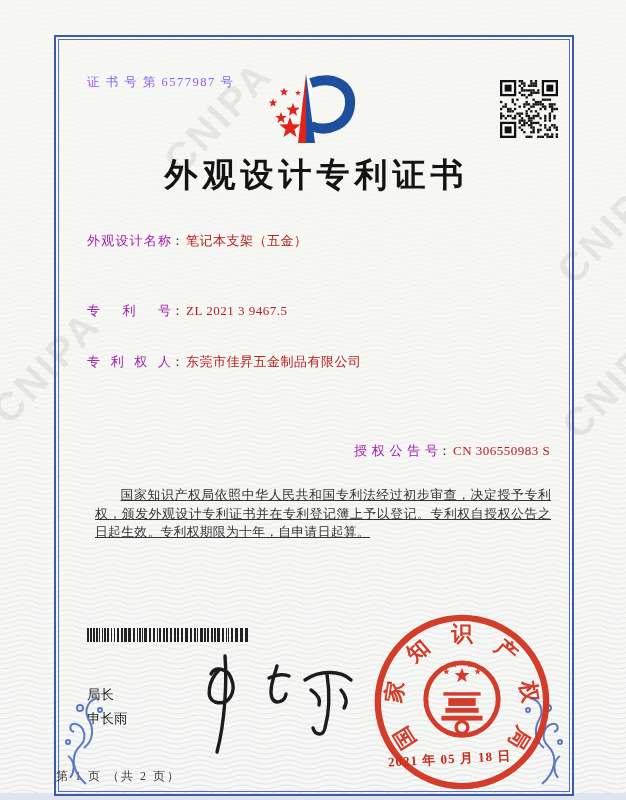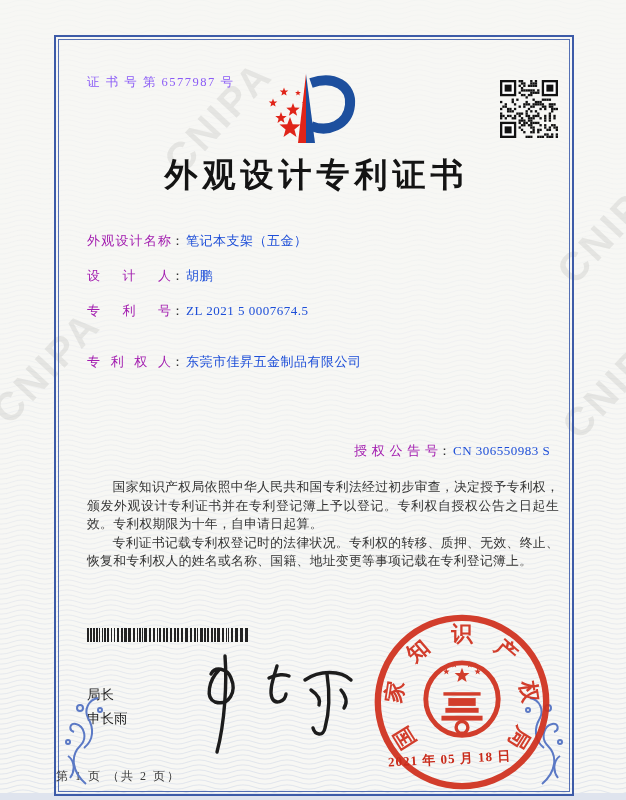--- a/index.html
+++ b/index.html
@@ -21,25 +21,25 @@
   
   .cert-no{position:absolute;left:31px;top:37px;font-size:12.5px;letter-spacing:1.5px;color:#8b5cf6;}
   .logo{position:absolute;left:204px;top:33px;}
   .qr{position:absolute;left:444px;top:43px;}
   .title{position:absolute;left:0;top:116px;width:100%;text-align:center;
          font-size:33px;font-weight:700;letter-spacing:5px;text-indent:5px;color:#141414;}
   .fieldrow{position:absolute;left:31px;font-size:13px;white-space:nowrap;}
   .flabel{display:inline-block;width:84px;text-align:justify;text-align-last:justify;
           vertical-align:bottom;color:#a21caf;}
   .colon{color:#333;}
-  .fvalue{color:#1d4ed8;padding-left:2px;letter-spacing:.5px;}
+  .fvalue{color:#b91c1c;padding-left:2px;letter-spacing:.5px;}
   .pair2{position:absolute;left:267px;top:0;white-space:nowrap;}
   .paras{position:absolute;left:31px;top:441px;width:472px;text-align:justify;
          font-size:12.8px;line-height:18.6px;letter-spacing:.3px;color:#333;}
-  .paras p{margin:0;text-indent:2em;}
+  .paras p{margin:8px;text-indent:2em;text-decoration:underline;}
   .barcode{position:absolute;left:31px;top:591px;}
   .signer{position:absolute;left:31px;top:646px;font-family:Liberation Sans, sans-serif;
           font-size:13.5px;color:#222;line-height:24px;}
   .signature{position:absolute;left:129px;top:611px;z-index:3;}
   .seal{position:absolute;left:313px;top:572px;z-index:4;opacity:.93;}
   .seal-date{position:absolute;left:332px;top:712px;width:170px;z-index:5;color:#c92b1b;
              font-weight:bold;font-size:13px;letter-spacing:1px;transform:rotate(-3deg);white-space:nowrap;}
   .footer{position:absolute;left:0;top:731px;width:100%;text-align:left;
           font-size:12px;letter-spacing:2px;color:#3a3a3a;}
   .orn{position:absolute;bottom:6px;z-index:2;}
@@ -423,38 +423,34 @@
         <rect x="0" y="18" width="7" height="7" fill="#111"></rect>
         <rect x="1" y="19" width="5" height="5" fill="#fff"></rect>
         <rect x="2" y="20" width="3" height="3" fill="#111"></rect>
       </svg>
 
     <div class="title">外观设计专利证书</div>
 
     <div class="fieldrow" style="top:195px;">
       <span class="flabel">外观设计名称</span><span class="colon">：</span><span class="fvalue">笔记本支架（五金）</span>
     </div>
-    <div class="fieldrow" style="top:230px;">
-      <span class="flabel">设计人</span><span class="colon">：</span><span class="fvalue">胡鹏</span>
-    </div>
     <div class="fieldrow" style="top:265px;">
-      <span class="flabel">专利号</span><span class="colon">：</span><span class="fvalue">ZL 2021 5 0007674.5</span>
+      <span class="flabel">专利号</span><span class="colon">：</span><span class="fvalue">ZL 2021 3 9467.5</span>
     </div>
     <div class="fieldrow" style="top:316px;">
       <span class="flabel">专利权人</span><span class="colon">：</span><span class="fvalue">东莞市佳昇五金制品有限公司</span>
     </div>
     <div class="fieldrow" style="top:405px;">
       <span class="pair2">
         <span class="flabel">授权公告号</span><span class="colon">：</span><span class="fvalue">CN 306550983 S</span>
       </span>
     </div>
 
     <div class="paras">
       <p>国家知识产权局依照中华人民共和国专利法经过初步审查，决定授予专利权，颁发外观设计专利证书并在专利登记簿上予以登记。专利权自授权公告之日起生效。专利权期限为十年，自申请日起算。</p>
-      <p>专利证书记载专利权登记时的法律状况。专利权的转移、质押、无效、终止、恢复和专利权人的姓名或名称、国籍、地址变更等事项记载在专利登记簿上。</p>
     </div>
 
     <svg class="barcode" width="165" height="14" id="barcode">
         <rect x="0" y="0" width="2" height="14" fill="#232323"></rect>
         <rect x="3" y="0" width="2" height="14" fill="#232323"></rect>
         <rect x="6" y="0" width="2" height="14" fill="#232323"></rect>
         <rect x="9" y="0" width="2" height="14" fill="#232323"></rect>
         <rect x="12" y="0" width="1" height="14" fill="#232323"></rect>
         <rect x="15" y="0" width="1" height="14" fill="#232323"></rect>
         <rect x="17" y="0" width="2" height="14" fill="#232323"></rect>

